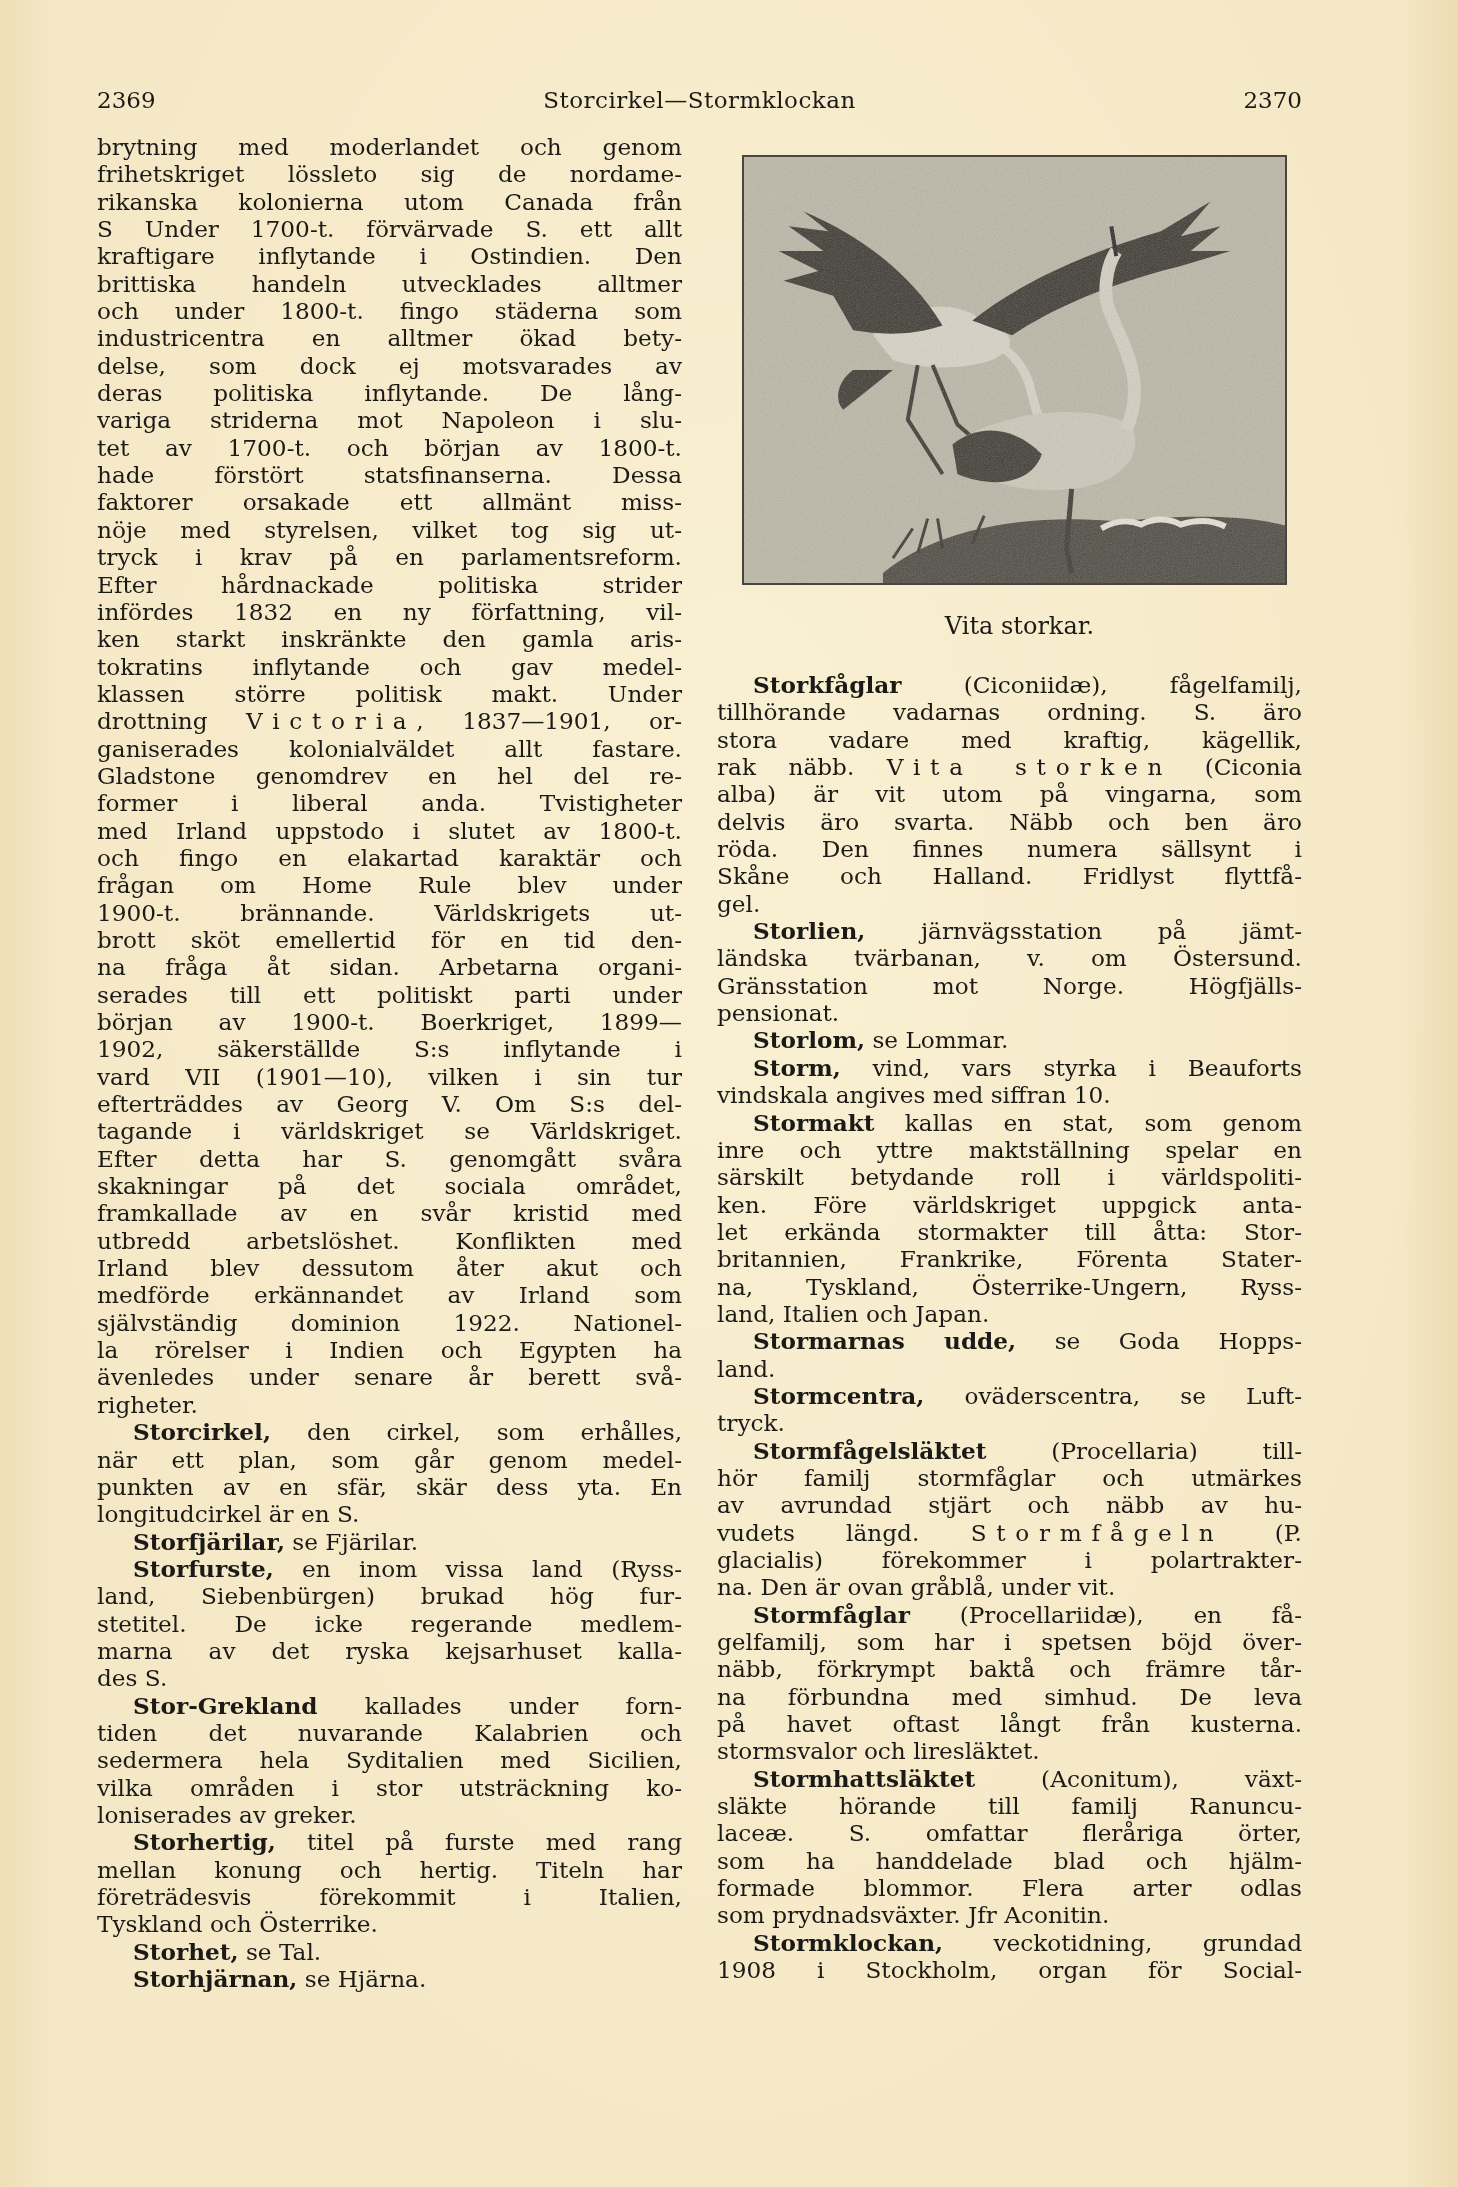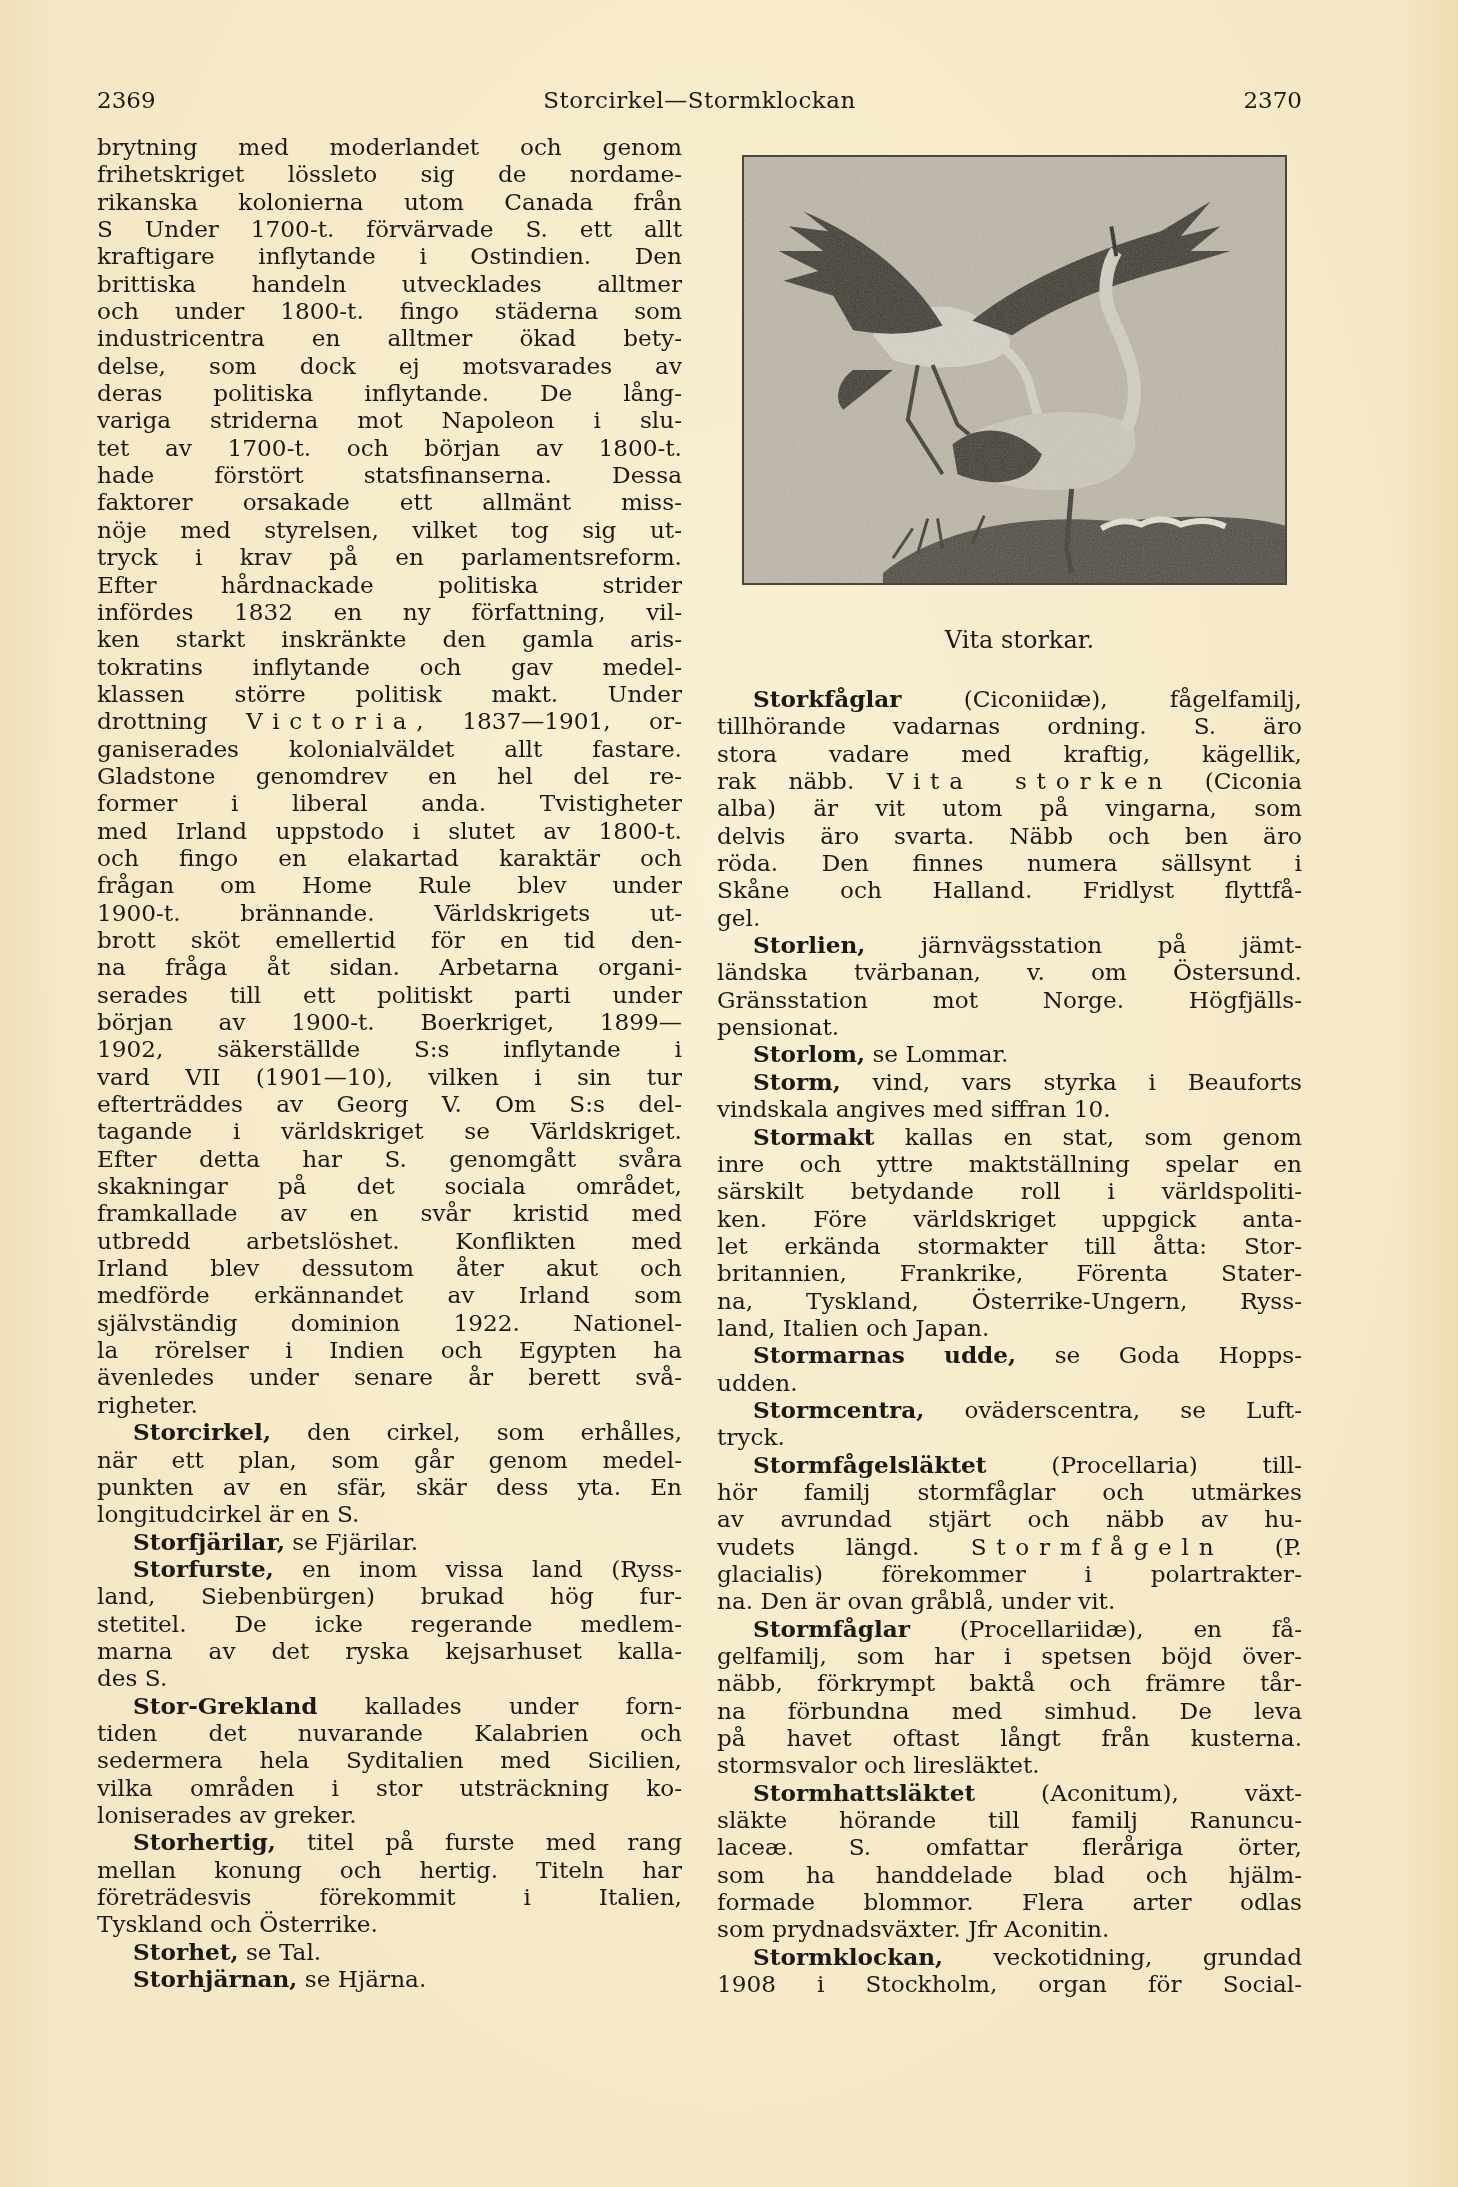--- a/index.html
+++ b/index.html
@@ -40,21 +40,21 @@
   .hw { font-weight: bold; }
   .sp { letter-spacing: 0.42em; }
   .figure {
     position: relative; margin: 22px 0 0 25px; width: 545px; height: 430px;
     background: #b9b3a2;
     border: 2px solid #4a463f; box-sizing: border-box;
     overflow: hidden;
   }
   .figure svg { display: block; width: 100%; height: 100%; }
   .caption {
-    display: block; text-align: center; margin-top: 40px; margin-bottom: 30px;
+    display: block; text-align: center; margin-top: 26px; margin-bottom: 30px;
     font-size: 24px; line-height: 30px; padding-left: 20px;
   }
 </style>
 </head>
 <body>
 
 <div class="page">
 
   <div class="running-head">
     <span class="page-num-left">2369</span>
@@ -196,21 +196,21 @@
         <div class="line last"><span>vindskala angives med siffran 10.</span></div>
         <div class="line indent"><span class="hw">Stormakt</span><span> kallas en stat, som genom</span></div>
         <div class="line"><span>inre och yttre maktställning spelar en</span></div>
         <div class="line"><span>särskilt betydande roll i världspoliti-</span></div>
         <div class="line"><span>ken. Före världskriget uppgick anta-</span></div>
         <div class="line"><span>let erkända stormakter till åtta: Stor-</span></div>
         <div class="line"><span>britannien, Frankrike, Förenta Stater-</span></div>
         <div class="line"><span>na, Tyskland, Österrike-Ungern, Ryss-</span></div>
         <div class="line last"><span>land, Italien och Japan.</span></div>
         <div class="line indent"><span class="hw">Stormarnas udde,</span><span> se Goda Hopps-</span></div>
-        <div class="line last"><span>udden.</span></div>
+        <div class="line last"><span>land.</span></div>
         <div class="line indent"><span class="hw">Stormcentra,</span><span> oväderscentra, se Luft-</span></div>
         <div class="line last"><span>tryck.</span></div>
         <div class="line indent"><span class="hw">Stormfågelsläktet</span><span> (Procellaria) till-</span></div>
         <div class="line"><span>hör familj stormfåglar och utmärkes</span></div>
         <div class="line"><span>av avrundad stjärt och näbb av hu-</span></div>
         <div class="line"><span>vudets längd. </span><span class="sp">Stormfågeln</span><span> (P.</span></div>
         <div class="line"><span>glacialis) förekommer i polartrakter-</span></div>
         <div class="line last"><span>na. Den är ovan gråblå, under vit.</span></div>
         <div class="line indent"><span class="hw">Stormfåglar</span><span> (Procellariidæ), en få-</span></div>
         <div class="line"><span>gelfamilj, som har i spetsen böjd över-</span></div>

